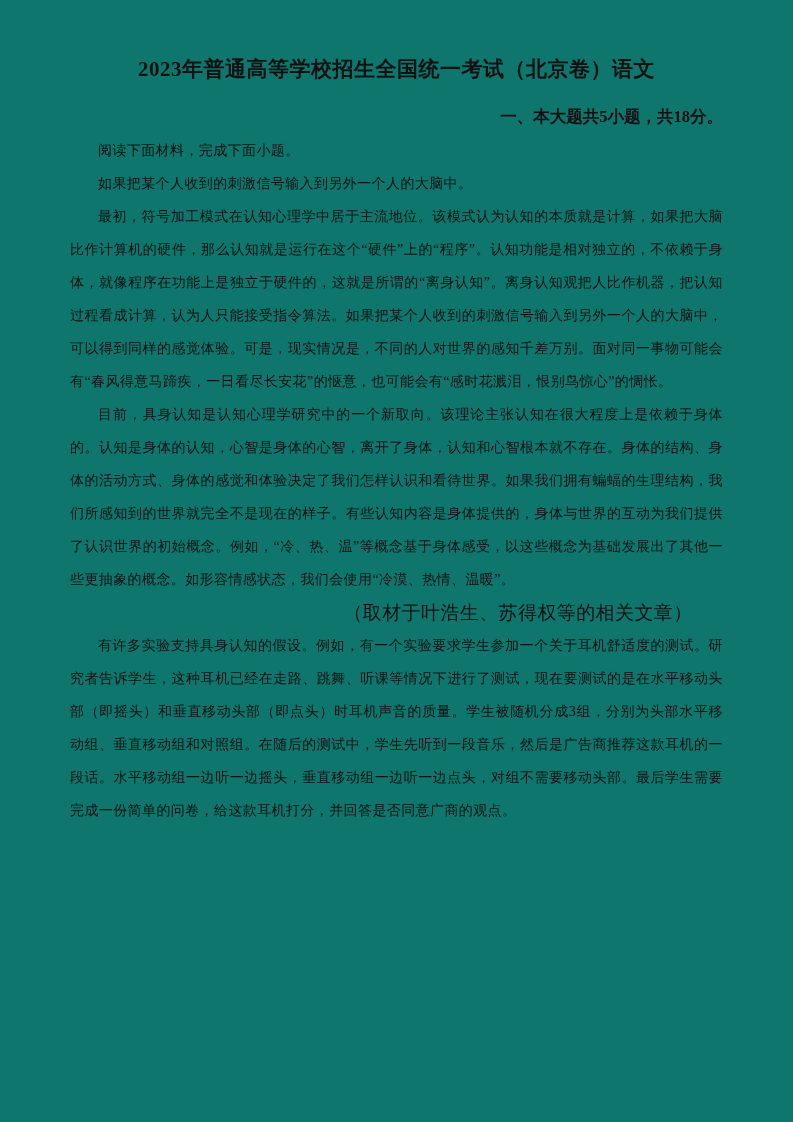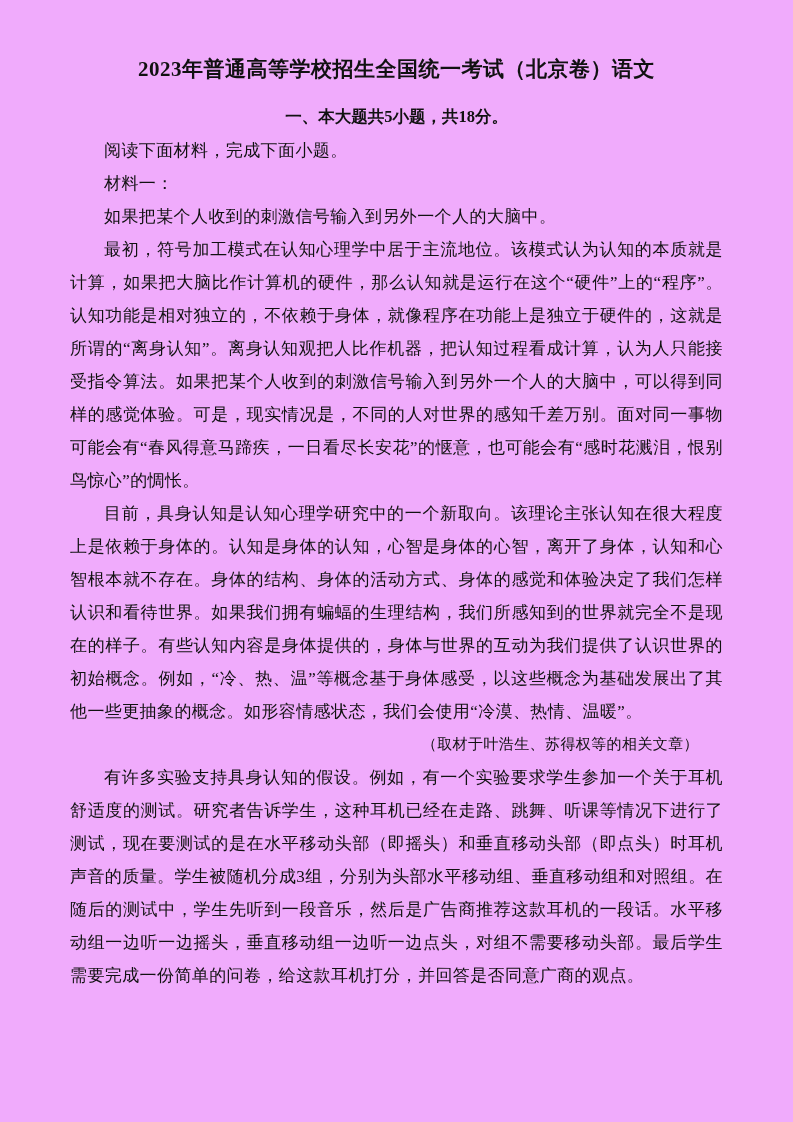--- a/index.html
+++ b/index.html
@@ -12,67 +12,66 @@
     height: 1122px;
     overflow: hidden;
     font-family: "Liberation Serif", "DejaVu Serif", serif;
     color: #111111;
   }
   .page {
     box-sizing: border-box;
     width: 793px;
     height: 1122px;
     padding: 52px 70px 0 70px;
-    background: #f0abfc;
+    background: #0f766e;
   }
   .title {
     font-size: 21px;
     font-weight: bold;
     text-align: center;
     margin: 0 0 14px 0;
     line-height: 34px;
     letter-spacing: 0.5px;
   }
   .section-heading {
     font-size: 16.5px;
     font-weight: bold;
     margin: 0;
     line-height: 34px;
-    text-align: center;
+    text-align: right;
   }
   .para {
-    font-size: 17px;
+    font-size: 14px;
     line-height: 33px;
     margin: 0;
     text-indent: 2em;
     text-align: justify;
     letter-spacing: 0.4px;
   }
   .attribution {
-    font-size: 15px;
+    font-size: 19px;
     line-height: 33px;
     margin: 0;
     text-indent: 0;
     text-align: right;
     padding-right: 1.6em;
     letter-spacing: 0.4px;
   }
 </style>
 </head>
 <body>
 
 <div class="page">
 
   <h1 class="title">2023年普通高等学校招生全国统一考试（北京卷）语文</h1>
 
   <h2 class="section-heading">一、本大题共5小题，共18分。</h2>
 
   <p class="para">阅读下面材料，完成下面小题。</p>
 
-  <p class="para">材料一：</p>
 
   <p class="para">如果把某个人收到的刺激信号输入到另外一个人的大脑中。</p>
 
   <p class="para">最初，符号加工模式在认知心理学中居于主流地位。该模式认为认知的本质就是计算，如果把大脑比作计算机的硬件，那么认知就是运行在这个“硬件”上的“程序”。认知功能是相对独立的，不依赖于身体，就像程序在功能上是独立于硬件的，这就是所谓的“离身认知”。离身认知观把人比作机器，把认知过程看成计算，认为人只能接受指令算法。如果把某个人收到的刺激信号输入到另外一个人的大脑中，可以得到同样的感觉体验。可是，现实情况是，不同的人对世界的感知千差万别。面对同一事物可能会有“春风得意马蹄疾，一日看尽长安花”的惬意，也可能会有“感时花溅泪，恨别鸟惊心”的惆怅。</p>
 
 
   <p class="para">目前，具身认知是认知心理学研究中的一个新取向。该理论主张认知在很大程度上是依赖于身体的。认知是身体的认知，心智是身体的心智，离开了身体，认知和心智根本就不存在。身体的结构、身体的活动方式、身体的感觉和体验决定了我们怎样认识和看待世界。如果我们拥有蝙蝠的生理结构，我们所感知到的世界就完全不是现在的样子。有些认知内容是身体提供的，身体与世界的互动为我们提供了认识世界的初始概念。例如，“冷、热、温”等概念基于身体感受，以这些概念为基础发展出了其他一些更抽象的概念。如形容情感状态，我们会使用“冷漠、热情、温暖”。</p>
 
   <p class="attribution">（取材于叶浩生、苏得权等的相关文章）</p>
 

